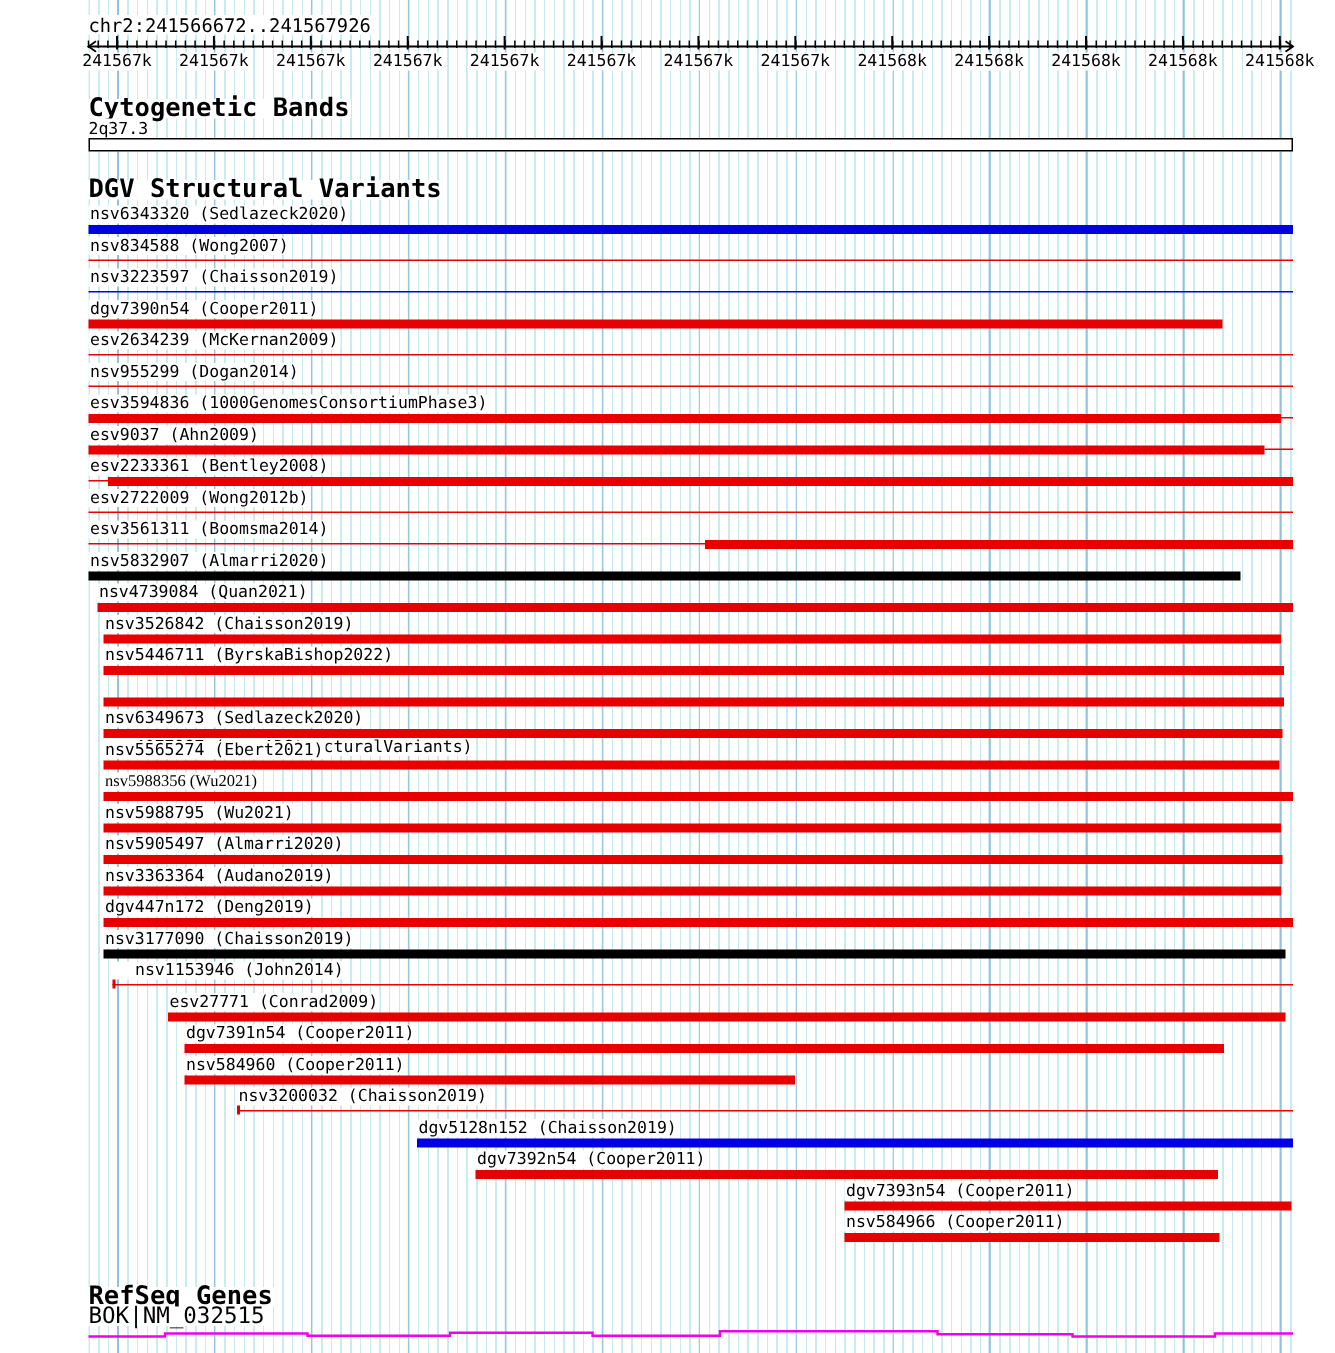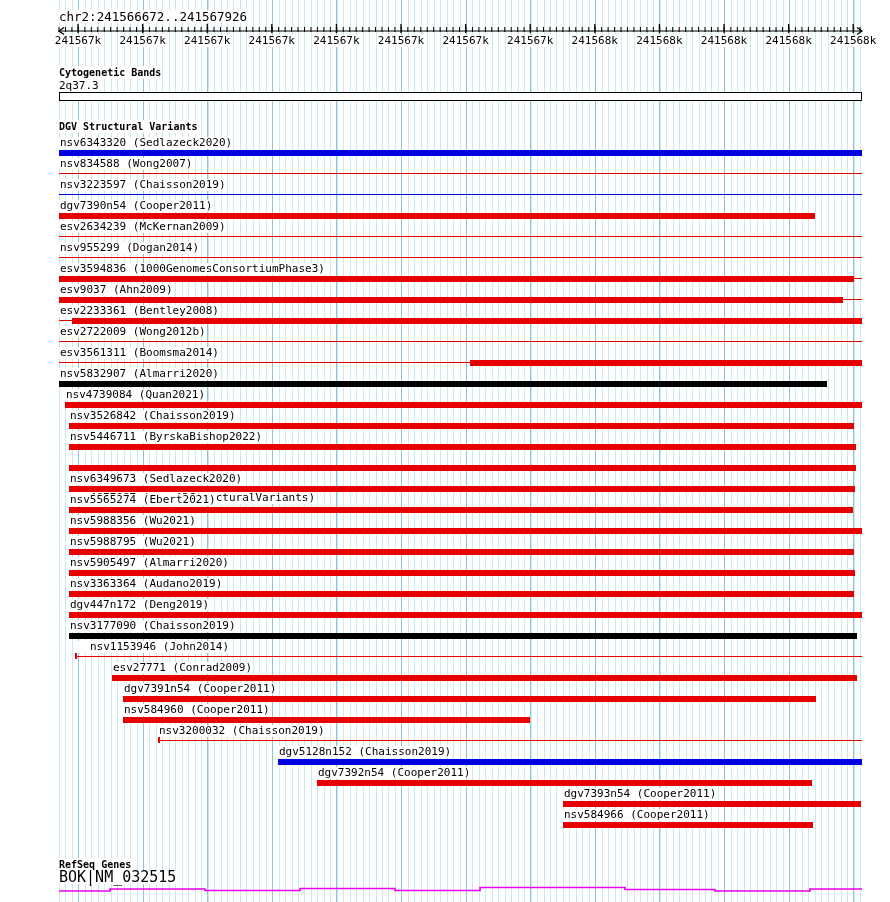--- a/index.html
+++ b/index.html
@@ -6,21 +6,21 @@
   *{box-sizing:border-box;}
   .canvas{position:relative;width:890px;height:902px;background:#fff;overflow:hidden;
           font-family:"DejaVu Sans Mono","Liberation Mono",monospace;color:#000;}
   .stripes{position:absolute;left:59px;top:0;width:803px;height:902px;z-index:0;
     background-image:
       repeating-linear-gradient(90deg,#8fc3dd 0,#8fc3dd 1px,transparent 1px,transparent 64.6px),
       repeating-linear-gradient(90deg,#c7ebee 0,#c7ebee 1px,transparent 1px,transparent 6.46px);
     background-position:19px 0,0 0;}
   .txt{position:absolute;background:#fff;white-space:nowrap;line-height:13px;z-index:3;padding:0 1px;}
   .locus{left:58px;top:10px;font-size:12.5px;}
-  .sectitle{font-weight:bold;font-size:10px;}
+  .sectitle{font-weight:bold;font-size:17px;}
   .cyto-title{left:58px;top:66px;}
   .cyto-band{left:58px;top:79px;font-size:11px;}
   .dgv-title{left:58px;top:120px;}
   .refseq-title{left:58px;top:858px;}
   .refseq-gene{left:58px;top:871px;font-size:15px;}
   .band-box{position:absolute;left:59px;top:92px;width:803px;height:9px;background:#fff;
             border:1.4px solid #000;border-left-width:1px;border-right-width:1px;z-index:2;}
   .rlabel{position:absolute;background:#fff;font-size:11px;line-height:12px;white-space:nowrap;
           transform:translateX(-50%);z-index:3;padding:0 1px;}
   .vlabel{position:absolute;background:#fff;font-size:11px;line-height:12px;white-space:nowrap;z-index:3;padding:0 1px;}
@@ -233,21 +233,21 @@
       <div class="vlabel" style="left: 69px; top: 410px;">nsv3526842 (Chaisson2019)</div>
       <div class="vbar" style="background: rgb(230, 0, 0); left: 69px; width: 785px; top: 423px; height: 6px;"></div>
       <div class="vlabel" style="left: 69px; top: 431px;">nsv5446711 (ByrskaBishop2022)</div>
       <div class="vbar" style="background: rgb(230, 0, 0); left: 69px; width: 787px; top: 444px; height: 6px;"></div>
       <div class="vlabel" style="left: 69px; top: 452px; margin-top: 40px;">nsv4077987 (gnomADStructuralVariants)</div>
       <div class="vbar" style="background: rgb(230, 0, 0); left: 69px; width: 787px; top: 465px; height: 6px;"></div>
       <div class="vlabel" style="left: 69px; top: 473px;">nsv6349673 (Sedlazeck2020)</div>
       <div class="vbar" style="background: rgb(230, 0, 0); left: 69px; width: 786px; top: 486px; height: 6px;"></div>
       <div class="vlabel" style="left: 69px; top: 494px;">nsv5565274 (Ebert2021)</div>
       <div class="vbar" style="background: rgb(230, 0, 0); left: 69px; width: 784px; top: 507px; height: 6px;"></div>
-      <div class="vlabel" style="left: 69px; top: 515px;">nsv5988356 (Wu2021)</div>
+      <div class="vlabel" style="left: 69px; top: 515px; font-family: Liberation Serif, serif;">nsv5988356 (Wu2021)</div>
       <div class="vbar" style="background: rgb(230, 0, 0); left: 69px; width: 793px; top: 528px; height: 6px;"></div>
       <div class="vlabel" style="left: 69px; top: 536px;">nsv5988795 (Wu2021)</div>
       <div class="vbar" style="background: rgb(230, 0, 0); left: 69px; width: 785px; top: 549px; height: 6px;"></div>
       <div class="vlabel" style="left: 69px; top: 557px; text-align: right;">nsv5905497 (Almarri2020)</div>
       <div class="vbar" style="background: rgb(230, 0, 0); left: 69px; width: 786px; top: 570px; height: 6px;"></div>
       <div class="vlabel" style="left: 69px; top: 578px;">nsv3363364 (Audano2019)</div>
       <div class="vbar" style="background: rgb(230, 0, 0); left: 69px; width: 785px; top: 591px; height: 6px;"></div>
       <div class="vlabel" style="left: 69px; top: 599px;">dgv447n172 (Deng2019)</div>
       <div class="vbar" style="background: rgb(230, 0, 0); left: 69px; width: 793px; top: 612px; height: 6px;"></div>
       <div class="vlabel" style="left: 69px; top: 620px;">nsv3177090 (Chaisson2019)</div>

